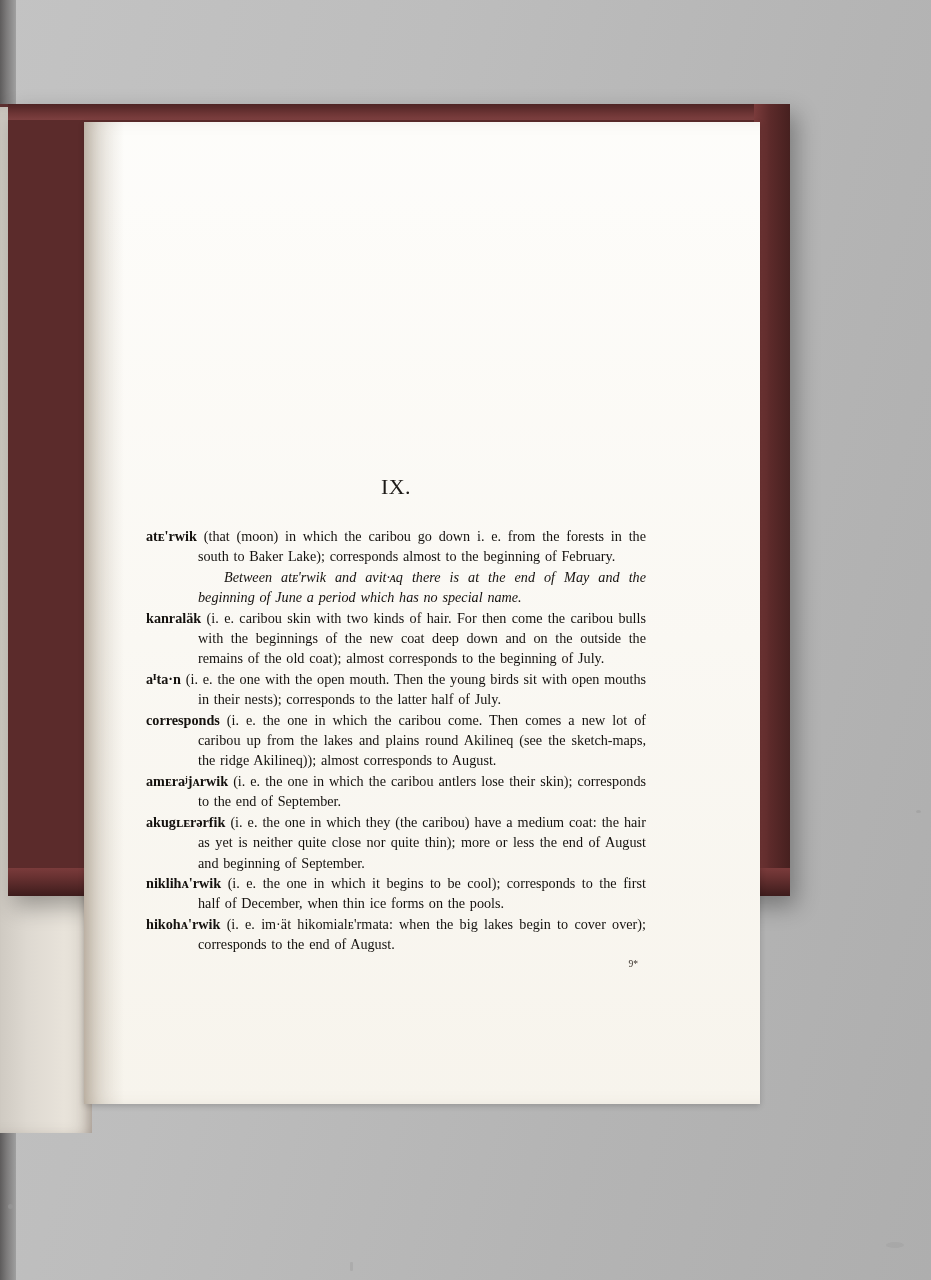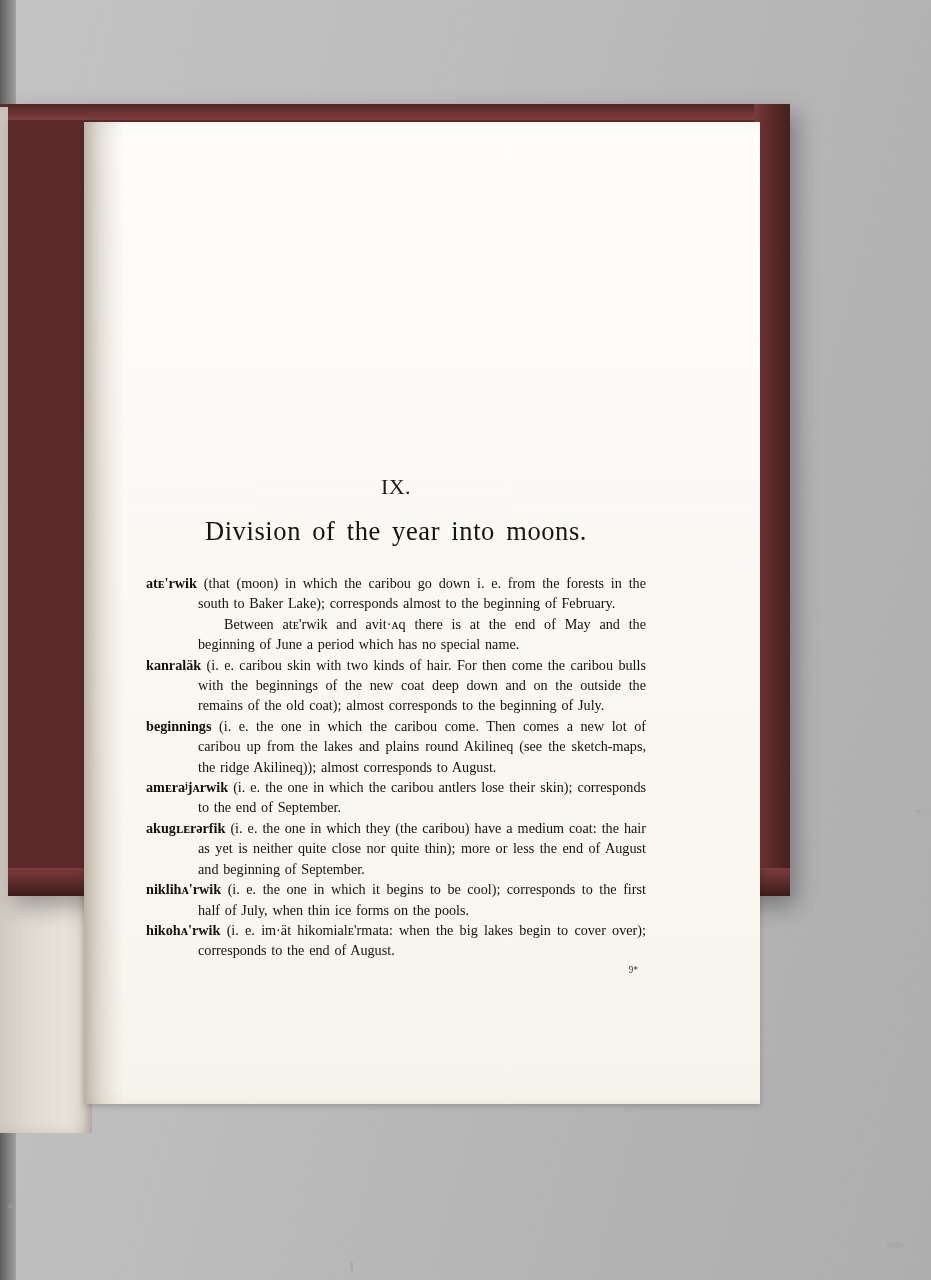--- a/index.html
+++ b/index.html
@@ -126,20 +126,21 @@
     text-align: justify;
     text-justify: inter-word;
     padding-left: 52px;
     text-indent: -52px;
     margin-bottom: 0px;
     word-spacing: 1.2px;
   }
   .entry.note {
     padding-left: 52px;
     text-indent: 26px;
+    font-style: italic;
   }
   .headword { white-space: nowrap; font-weight: bold; }
 
   .page-folio {
     text-align: right;
     font-size: 9.5px;
     color: #3a332c;
     margin-top: 4px;
     padding-right: 8px;
   }
@@ -169,58 +170,61 @@
 
 <div id="book">
   <div id="binding-top"></div>
   <div id="binding-right"></div>
   <div id="binding-bottom"></div>
 
   <div id="page">
     <div id="page-inner">
 
       <div class="chapter-number">IX.</div>
-      <div class="chapter-title">Division of the year into moons.</div>
 
       <div class="entries">
 
         <div class="entry">
           <span class="headword">atᴇ'rwik</span>
           <span>(that (moon) in which the caribou go down i. e. from the forests in the south to Baker Lake); corresponds almost to the beginning of February.</span>
         </div>
 
 
         <div class="entry note">
           <span>Between atᴇ'rwik and avit·ᴀq there is at the end of May and the beginning of June a period which has no special name.</span>
         </div>
 
         <div class="entry">
           <span class="headword">kanraläk</span>
           <span>(i. e. caribou skin with two kinds of hair. For then come the caribou bulls with the beginnings of the new coat deep down and on the outside the remains of the old coat); almost corresponds to the beginning of July.</span>
         </div>
 
-
-        <div class="entry">
-          <span class="headword">beginnings</span>
+        <div class="entry">
+          <span class="headword">aᴵta·n</span>
+          <span>(i. e. the one with the open mouth. Then the young birds sit with open mouths in their nests); corresponds to the latter half of July.</span>
+        </div>
+
+        <div class="entry">
+          <span class="headword">corresponds</span>
           <span>(i. e. the one in which the caribou come. Then comes a new lot of caribou up from the lakes and plains round Akilineq (see the sketch-maps, the ridge Akilineq)); almost corresponds to August.</span>
         </div>
 
         <div class="entry">
           <span class="headword">amᴇraʲjᴀrwik</span>
           <span>(i. e. the one in which the caribou antlers lose their skin); corresponds to the end of September.</span>
         </div>
 
         <div class="entry">
           <span class="headword">akugʟᴇrərfik</span>
           <span>(i. e. the one in which they (the caribou) have a medium coat: the hair as yet is neither quite close nor quite thin); more or less the end of August and beginning of September.</span>
         </div>
 
         <div class="entry">
           <span class="headword">niklihᴀ'rwik</span>
-          <span>(i. e. the one in which it begins to be cool); corresponds to the first half of July, when thin ice forms on the pools.</span>
+          <span>(i. e. the one in which it begins to be cool); corresponds to the first half of December, when thin ice forms on the pools.</span>
         </div>
 
         <div class="entry">
           <span class="headword">hikohᴀ'rwik</span>
           <span>(i. e. im·ät hikomialᴇ'rmata: when the big lakes begin to cover over); corresponds to the end of August.</span>
         </div>
 
       </div>
 
       <div class="page-folio">9*</div>

